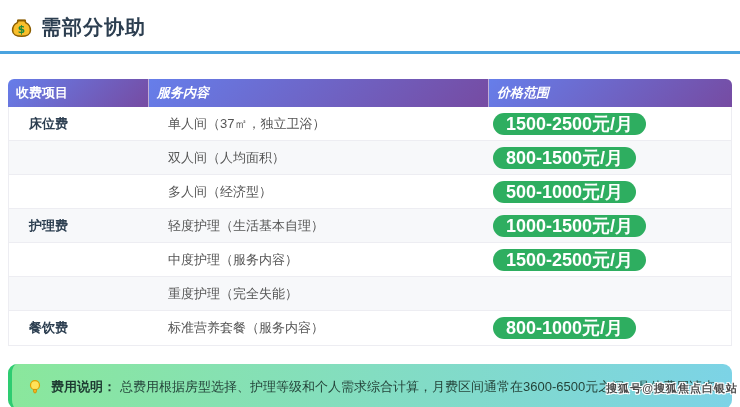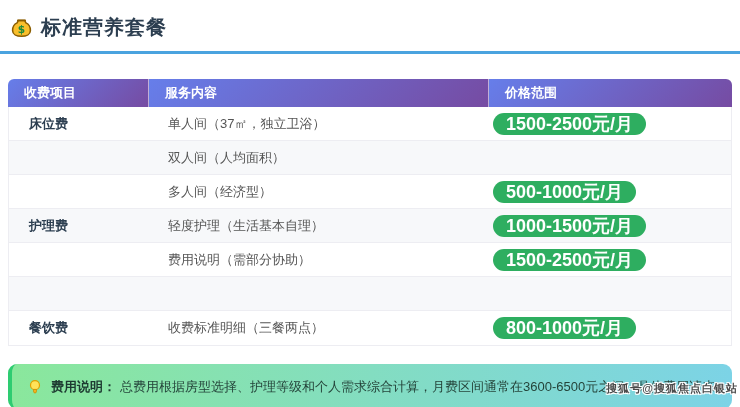--- a/index.html
+++ b/index.html
@@ -8,22 +8,22 @@
 
   
   .title-row{display:flex;align-items:center;gap:8px;margin:4px 0 0 2px;height:30px;}
   .title-row h1{font-size:20px;font-weight:bold;color:#2c3e50;margin:0;letter-spacing:1px;}
   .title-underline{height:3px;background:var(--title-underline,#4aa3df);margin:9px -8px 0 -8px;}
 
   
   .fee-table{margin-top:25px;width:724px;}
   .thead{display:grid;grid-template-columns:140px 340px 244px;height:28px;border-radius:6px 6px 0 0;overflow:hidden;}
   .th{background:linear-gradient(135deg,var(--header-gradient-start,#667eea) 0%,var(--header-gradient-end,#764ba2) 100%);
-      color:#fff;font-size:13px;font-weight:bold;display:flex;align-items:center;padding-left:16px;box-sizing:border-box;}
-  .th + .th{border-left:1px solid rgba(255,255,255,.55);}
+      color:#fff;font-size:13px;font-weight:bold;display:flex;align-items:center;padding-left:8px;box-sizing:border-box;}
+  .th + .th{border-left:1px solid rgba(255,255,255,.55);font-style:italic;}
   .tbody{border:1px solid #ededf2;border-top:none;}
   .tr{display:grid;grid-template-columns:139px 340px 243px;height:34px;align-items:center;background:#fff;border-bottom:1px solid #ededf2;box-sizing:border-box;}
   .tr:last-child{border-bottom:none;}
   .tr:nth-child(even){background:#f7f8fa;}
   .td{font-size:13px;color:#555;padding-left:20px;box-sizing:border-box;white-space:nowrap;overflow:hidden;}
   .td.item{font-weight:bold;color:#2c3e50;}
   .td.price{padding-left:5px;}
   .pill{display:inline-block;background:var(--price-pill,#2eae60);color:#fff;font-size:18px;font-weight:bold;
         line-height:22px;padding:0 13px;border-radius:12px;}
 
@@ -47,21 +47,21 @@
 <div class="page">
 
   <div class="title-row">
     <span class="icon">
       <svg width="23" height="23" viewBox="0 0 24 24">
         <path d="M8.7 4.6 L15.3 4.6 L16.6 7.2 C20 8.7 21.3 12 21.3 15 C21.3 19 17.2 21.2 12 21.2 C6.8 21.2 2.7 19 2.7 15 C2.7 12 4 8.7 7.4 7.2 Z" fill="#f9bf2c" stroke="#8a5d00" stroke-width="1.6"></path>
         <path d="M8.2 4.6 L15.8 4.6" stroke="#8a5d00" stroke-width="1.8" stroke-linecap="round"></path>
         <text x="12" y="17.5" text-anchor="middle" font-size="11" font-weight="bold" fill="#1d8a3a" font-family="'DejaVu Sans',sans-serif">$</text>
       </svg>
     </span>
-    <h1>标准营养套餐</h1>
+    <h1>需部分协助</h1>
   </div>
   <div class="title-underline"></div>
 
   <div class="fee-table">
     <div class="thead">
       <div class="th">收费项目</div>
       <div class="th">服务内容</div>
       <div class="th">价格范围</div>
     </div>
     <div class="tbody">
@@ -69,53 +69,57 @@
       <div class="td item">床位费</div>
       <div class="td service">单人间（37㎡，独立卫浴）</div>
       <div class="td price">
         <span class="pill">1500-2500元/月</span>
       </div>
     </div>
 
     <div class="tr">
       <div class="td item"></div>
       <div class="td service">双人间（人均面积）</div>
+      <div class="td price">
+        <span class="pill">800-1500元/月</span>
+      </div>
     </div>
 
     <div class="tr">
       <div class="td item"></div>
       <div class="td service">多人间（经济型）</div>
       <div class="td price">
         <span class="pill">500-1000元/月</span>
       </div>
     </div>
 
     <div class="tr">
       <div class="td item">护理费</div>
       <div class="td service">轻度护理（生活基本自理）</div>
       <div class="td price">
         <span class="pill">1000-1500元/月</span>
       </div>
     </div>
 
     <div class="tr">
       <div class="td item"></div>
-      <div class="td service">费用说明（需部分协助）</div>
+      <div class="td service">中度护理（服务内容）</div>
       <div class="td price">
         <span class="pill">1500-2500元/月</span>
       </div>
     </div>
 
     <div class="tr">
       <div class="td item"></div>
+      <div class="td service">重度护理（完全失能）</div>
     </div>
 
     <div class="tr">
       <div class="td item">餐饮费</div>
-      <div class="td service">收费标准明细（三餐两点）</div>
+      <div class="td service">标准营养套餐（服务内容）</div>
       <div class="td price">
         <span class="pill">800-1000元/月</span>
       </div>
     </div>
   </div>
   </div>
 
   <div class="note-box">
     <span class="icon">
       <svg width="18" height="18" viewBox="0 0 24 24">

